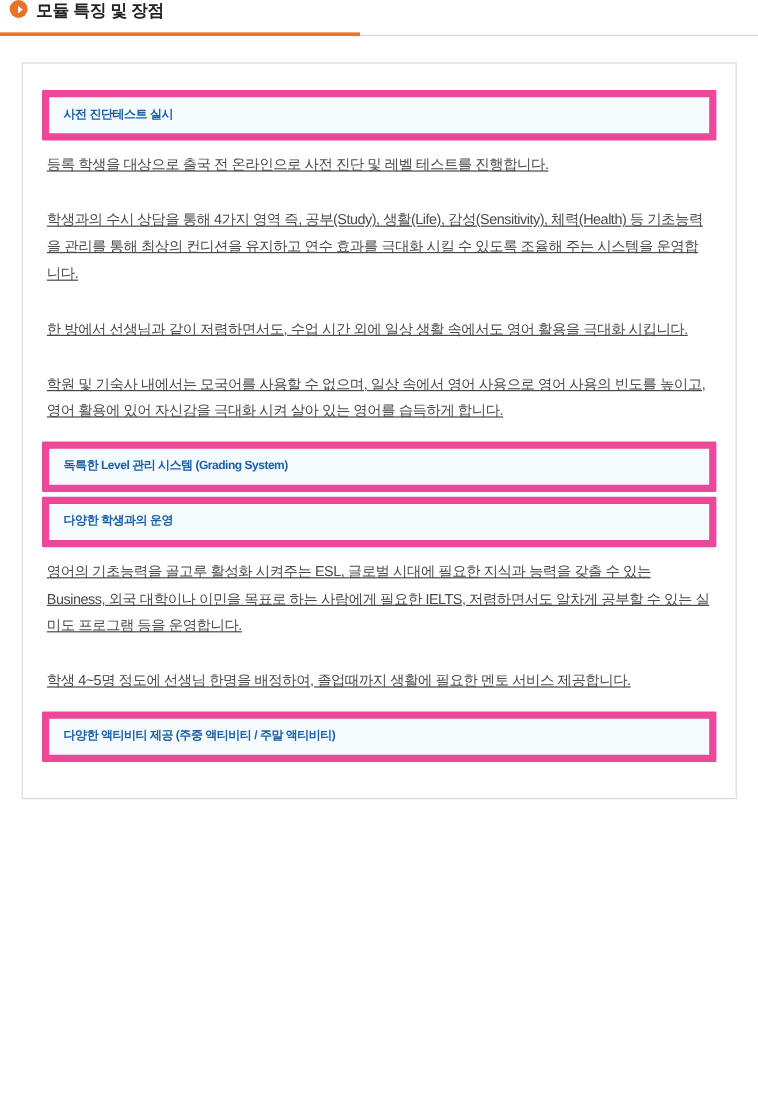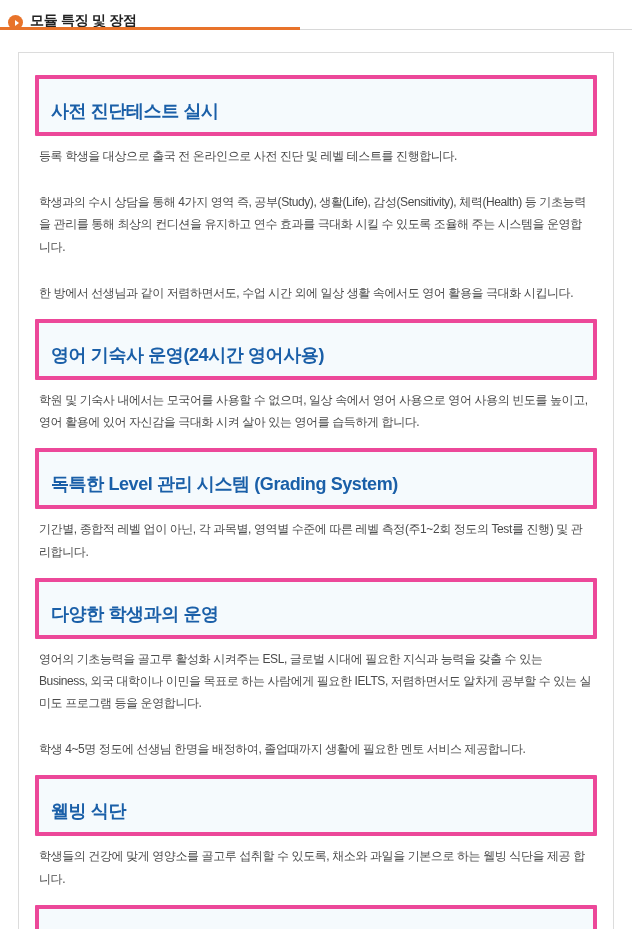--- a/index.html
+++ b/index.html
@@ -14,21 +14,21 @@
     color: #333333;
     -webkit-font-smoothing: antialiased;
   }
 
   
   .page-header {
     position: relative;
     height: 30px;
     padding: 0 0 0 8px;
     display: flex;
-    align-items: flex-end;
+    align-items: flex-start;
     box-sizing: border-box;
   }
   .header-bullet {
     width: 15px;
     height: 15px;
     border-radius: 50%;
     background: #e8732a;
     display: inline-flex;
     align-items: center;
     justify-content: center;
@@ -80,36 +80,37 @@
     border: 1px solid #dcdcdc;
     background: #ffffff;
     padding: 22px 16px 26px 16px;
     box-sizing: border-box;
   }
 
   .feature-block {
     margin-bottom: 4px;
   }
   .feature-title {
-    border: 4px solid #ec4899;
+    border: 6px solid #ec4899;
     background: #f5fafd;
     color: #1a5fa8;
-    font-size: 18px;
+    font-size: 10px;
     font-weight: bold;
     letter-spacing: -0.4px;
-    padding: 20px 12px 9px 12px;
+    padding: 7px 12px 9px 12px;
     box-sizing: border-box;
     border-radius: 1px;
   }
   .feature-body {
     font-size: 12px;
     line-height: 1.85;
     color: #4a4a4a;
     letter-spacing: -0.4px;
     padding: 9px 4px 11px 4px;
+    text-decoration: underline;
   }
 </style>
 </head>
 <body>
 
 <div class="page-header">
   <span class="header-bullet"></span>
   <span class="header-title">모듈 특징 및 장점</span>
   <div class="header-rules">
     <div class="rule-grey"></div>
@@ -122,34 +123,28 @@
       <div class="feature-title">사전 진단테스트 실시</div>
       <div class="feature-body">등록 학생을 대상으로 출국 전 온라인으로 사전 진단 및 레벨 테스트를 진행합니다.</div>
     </div>
     <div class="feature-block">
       <div class="feature-body">학생과의 수시 상담을 통해 4가지 영역 즉, 공부(Study), 생활(Life), 감성(Sensitivity), 체력(Health) 등 기초능력을 관리를 통해 최상의 컨디션을 유지하고 연수 효과를 극대화 시킬 수 있도록 조율해 주는 시스템을 운영합니다.</div>
     </div>
     <div class="feature-block">
       <div class="feature-body">한 방에서 선생님과 같이 저렴하면서도, 수업 시간 외에 일상 생활 속에서도 영어 활용을 극대화 시킵니다.</div>
     </div>
     <div class="feature-block">
-      <div class="feature-title">영어 기숙사 운영(24시간 영어사용)</div>
       <div class="feature-body">학원 및 기숙사 내에서는 모국어를 사용할 수 없으며, 일상 속에서 영어 사용으로 영어 사용의 빈도를 높이고, 영어 활용에 있어 자신감을 극대화 시켜 살아 있는 영어를 습득하게 합니다.</div>
     </div>
     <div class="feature-block">
       <div class="feature-title">독특한 Level 관리 시스템 (Grading System)</div>
-      <div class="feature-body">기간별, 종합적 레벨 업이 아닌, 각 과목별, 영역별 수준에 따른 레벨 측정(주1~2회 정도의 Test를 진행) 및 관리합니다.</div>
     </div>
     <div class="feature-block">
       <div class="feature-title">다양한 학생과의 운영</div>
       <div class="feature-body">영어의 기초능력을 골고루 활성화 시켜주는 ESL, 글로벌 시대에 필요한 지식과 능력을 갖출 수 있는 Business, 외국 대학이나 이민을 목표로 하는 사람에게 필요한 IELTS, 저렴하면서도 알차게 공부할 수 있는 실미도 프로그램 등을 운영합니다.</div>
     </div>
     <div class="feature-block">
       <div class="feature-body">학생 4~5명 정도에 선생님 한명을 배정하여, 졸업때까지 생활에 필요한 멘토 서비스 제공합니다.</div>
     </div>
     <div class="feature-block">
-      <div class="feature-title">웰빙 식단</div>
-      <div class="feature-body">학생들의 건강에 맞게 영양소를 골고루 섭취할 수 있도록, 채소와 과일을 기본으로 하는 웰빙 식단을 제공 합니다.</div>
-    </div>
-    <div class="feature-block">
       <div class="feature-title">다양한 액티비티 제공 (주중 액티비티 / 주말 액티비티)</div>
     </div>
   </div>
 
 </body></html>

